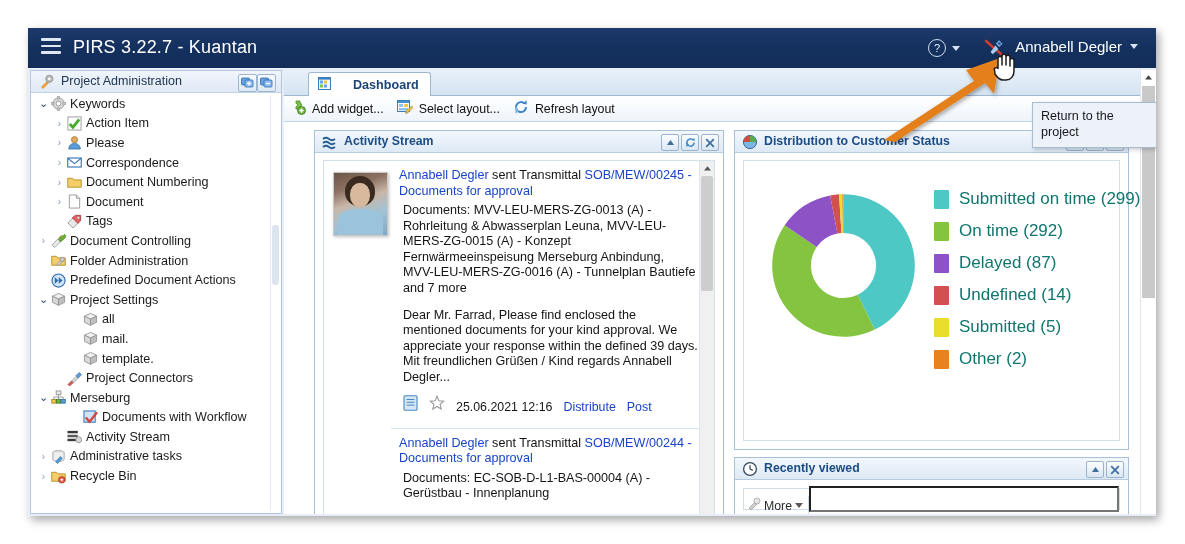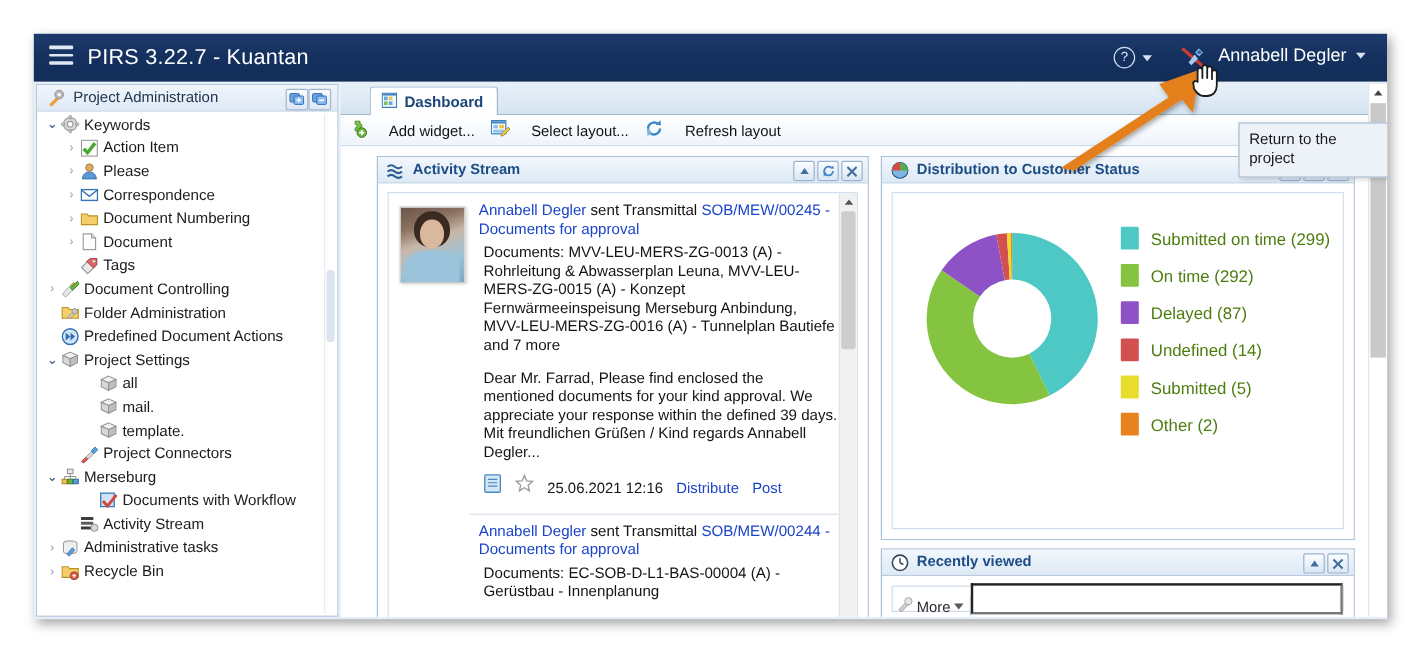--- a/index.html
+++ b/index.html
@@ -132,33 +132,33 @@
     background: linear-gradient(to bottom, #e8f0f9 0%, #d5e3f1 100%);
     border-bottom: 1px solid #9fb8d2;
     box-sizing: border-box;
   }
   #tab-dashboard {
     position: absolute; left: 24px; top: 2px; height: 24px;
     padding: 0 11px 0 9px;
     background: #ffffff;
     border: 1px solid #9fb8d2; border-bottom: none;
     border-radius: 3px 3px 0 0;
-    display: flex; align-items: center; gap: 6px;
+    display: flex; align-items: center; gap: 22px;
     font-size: 12.6px; font-weight: bold; color: #1c4577;
     box-sizing: border-box; cursor: pointer;
   }
   #toolbar {
     position: absolute; left: 0; top: 26px; width: 870px; height: 26px;
     background: linear-gradient(to bottom, #ffffff 0%, #eef4fb 100%);
     border-bottom: 1px solid #c3d4e6;
     display: flex; align-items: center; padding-left: 6px;
     box-sizing: border-box;
   }
   .tb-btn {
-    display: flex; align-items: center; gap: 18px;
+    display: flex; align-items: center; gap: 6px;
     font-size: 12.4px; color: #111; margin-right: 13px; cursor: pointer;
     white-space: nowrap;
   }
   #canvas {
     position: absolute; left: 0; top: 52px; width: 870px; height: 392px;
     background: #ffffff; overflow: hidden;
   }
   
   .widget {
     position: absolute;
@@ -245,21 +245,21 @@
     position: absolute; left: 8px; top: 7px; right: 8px; bottom: 8px;
     border: 1px solid #d3dfec; background: #ffffff; box-sizing: border-box;
   }
   #donut { position: absolute; left: 22px; top: 27px; width: 155px; height: 155px; }
   #legend {
     position: absolute; left: 190px; top: 28px;
     display: flex; flex-direction: column; gap: 12px;
   }
   .lg-row { display: flex; align-items: center; gap: 10px; cursor: default; }
   .lg-sw { width: 15px; height: 19px; border-radius: 1px; }
-  .lg-lbl { font-size: 14px; color: #4d7c0f; white-space: nowrap; }
+  .lg-lbl { font-size: 17px; color: #0f766e; white-space: nowrap; }
   
   #w-recent { left: 450px; top: 335px; width: 395px; height: 60px; }
   #rv-body { position: absolute; left: 8px; top: 8px; right: 8px; bottom: 0; }
   #rv-row {
     display: flex; align-items: center; height: 22px;
     border: 1px solid #cfdcea; background: #ffffff; box-sizing: border-box;
   }
   #rv-more {
     display: flex; align-items: center; gap: 3px;
     font-size: 12.3px; color: #2a2a2a; padding: 0 5px 0 3px;

